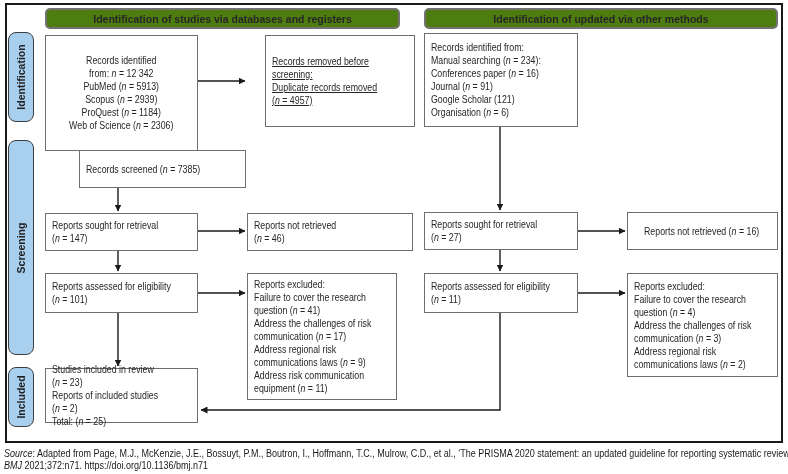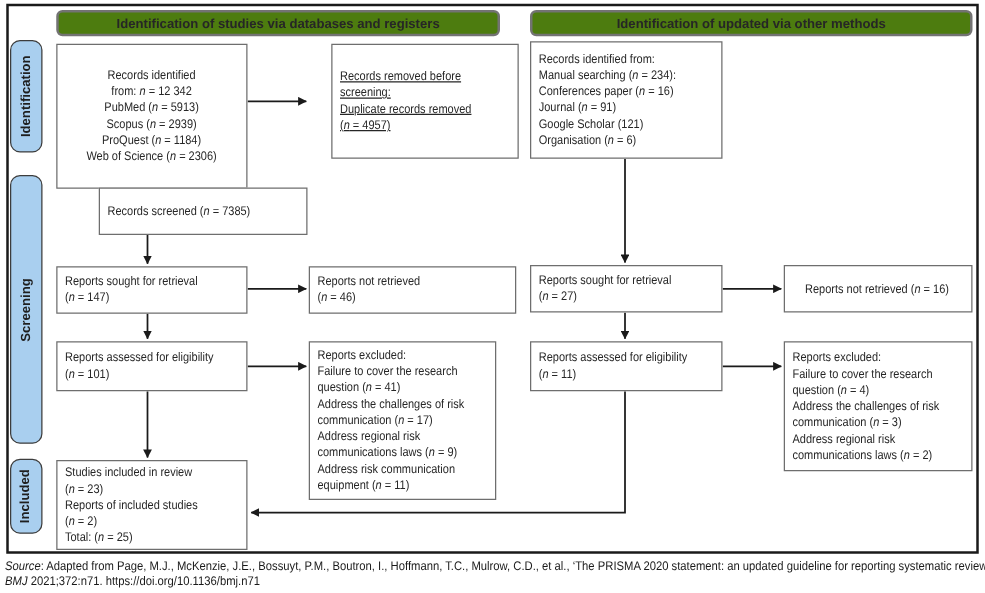--- a/index.html
+++ b/index.html
@@ -113,21 +113,21 @@
     <div class="bt">Reports excluded:
 Failure to cover the research
 question (<i>n</i> = 41)
 Address the challenges of risk
 communication (<i>n</i> = 17)
 Address regional risk
 communications laws (<i>n</i> = 9)
 Address risk communication
 equipment (<i>n</i> = 11)</div>
   </div>
-  <div class="box" style="left:45px;top:368px;width:153px;height:72px;">
+  <div class="box" style="left:45px;top:368px;width:153px;height:55px;">
     <div class="bt">Studies included in review
 (<i>n</i> = 23)
 Reports of included studies
 (<i>n</i> = 2)
 Total: (<i>n</i> = 25)</div>
   </div>
 
   <div class="box" style="left:424px;top:33px;width:154px;height:94px;">
     <div class="bt">Records identified from:
 Manual searching (<i>n</i> = 234):

